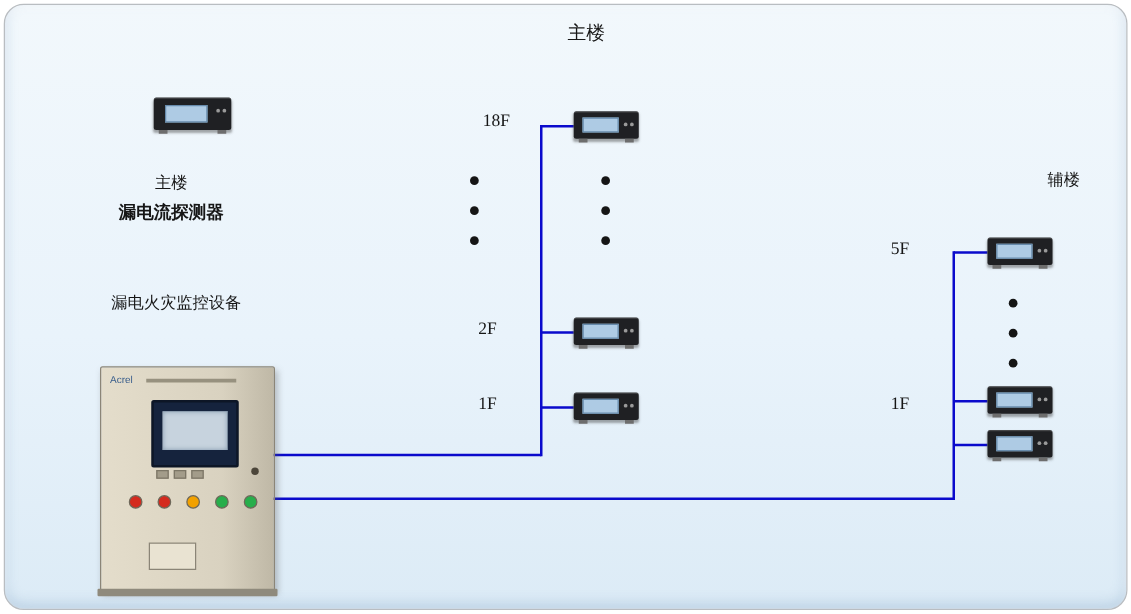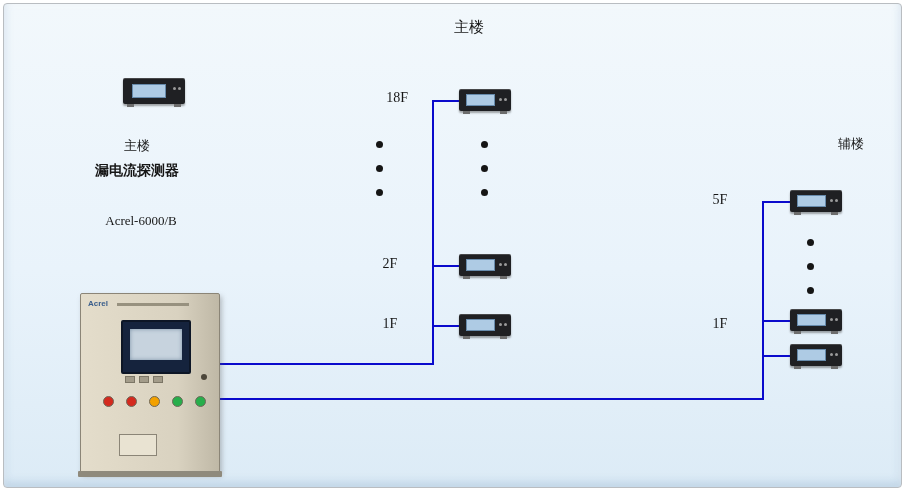--- a/index.html
+++ b/index.html
@@ -1,19 +1,19 @@
 <!DOCTYPE html>
 <html><head>
 <meta charset="utf-8">
 <style>
   html,body{margin:0;padding:0;background:#ffffff;}
   .stage{position:relative;width:905px;height:491px;background:#ffffff;overflow:hidden;
          font-family:"Liberation Serif","DejaVu Serif",serif;}
   .panel{position:absolute;left:3px;top:3px;width:897px;height:483px;
-         border:1px solid #b9bdc1;border-radius:4px;
+         border:1px solid #b9bdc1;border-radius:16px;
          background:linear-gradient(180deg,#f2f8fc 0%,#e9f3fb 55%,#dcebf6 100%);
          box-shadow:inset 0 -4px 10px rgba(110,150,190,.30), inset 0 2px 6px rgba(255,255,255,.8);}
   .lbl{position:absolute;color:#161616;text-align:center;line-height:1.25;}
   .t15{font-size:15px;} .t14{font-size:14px;} .t13{font-size:13px;}
   .bold{font-weight:bold;}
 
   
   .hline{position:absolute;height:2px;background:#0a0acc;}
   .vline{position:absolute;width:2px;background:#0a0acc;}
 
@@ -31,21 +31,21 @@
   .device::before{left:4px;} .device::after{right:4px;}
   .device.big{width:62px;height:26px;}
   .device.big .scr{left:9px;top:6px;width:32px;height:12px;}
 
   
   .cabinet{position:absolute;left:76px;top:289px;width:138px;height:178px;
            background:linear-gradient(90deg,#e4ddcb 0%,#d9d2c0 70%,#bfb8a6 100%);
            border:1px solid #8b8577;border-radius:2px;
            box-shadow:2px 3px 5px rgba(90,90,90,.35);}
   .cab-brand{position:absolute;left:7px;top:5px;font-size:8px;color:#3a5e8c;
-             font-family:"Liberation Sans","DejaVu Sans",sans-serif;font-weight:bold;}
+             font-family:"Liberation Sans","DejaVu Sans",sans-serif;font-weight:normal;}
   .cab-titleline{position:absolute;left:36px;top:9px;width:72px;height:3px;background:#97917f;}
   .cab-screen{position:absolute;left:40px;top:26px;width:66px;height:50px;background:#15233d;
               border:2px solid #0d1626;border-radius:2px;}
   .cab-screen-inner{position:absolute;left:7px;top:7px;right:7px;bottom:12px;background:#c7d3de;
                     box-shadow:inset 0 0 4px #7e93a8;}
   .cab-btnrow{position:absolute;left:44px;top:82px;display:flex;gap:4px;}
   .cab-btnrow i{display:block;width:8px;height:5px;background:#a39c8a;border:1px solid #7c7666;}
   .cab-keyhole{position:absolute;left:120px;top:80px;width:6px;height:6px;border-radius:50%;background:#4c463a;}
   .cab-lights{position:absolute;left:22px;top:102px;display:flex;gap:12px;}
   .cab-lights i{display:block;width:9px;height:9px;border-radius:50%;border:1px solid #6e685a;}
@@ -62,21 +62,21 @@
 <body>
 
 <div class="stage">
   <div class="panel">
 
     <div class="lbl t15" style="left:435px;top:14px;width:60px;">主楼</div>
     <div class="lbl t13" style="left:817px;top:132px;width:60px;">辅楼</div>
 
     <div class="lbl t13" style="left:93px;top:134px;width:80px;">主楼</div>
     <div class="lbl t14 bold" style="left:83px;top:158px;width:100px;">漏电流探测器</div>
-    <div class="lbl t13" style="left:77px;top:209px;width:120px;">Acrel-6000/B</div>
+    <div class="lbl t13" style="left:67px;top:230px;width:140px;">漏电火灾监控设备</div>
 
     <div class="device big" style="left:119px;top:74px;">
       <div class="scr"></div>
       <div class="btns">
           <i></i>
           <i></i>
         </div>
     </div>
 
     <div class="vline" style="left:428px;top:96px;height:265px;"></div>

